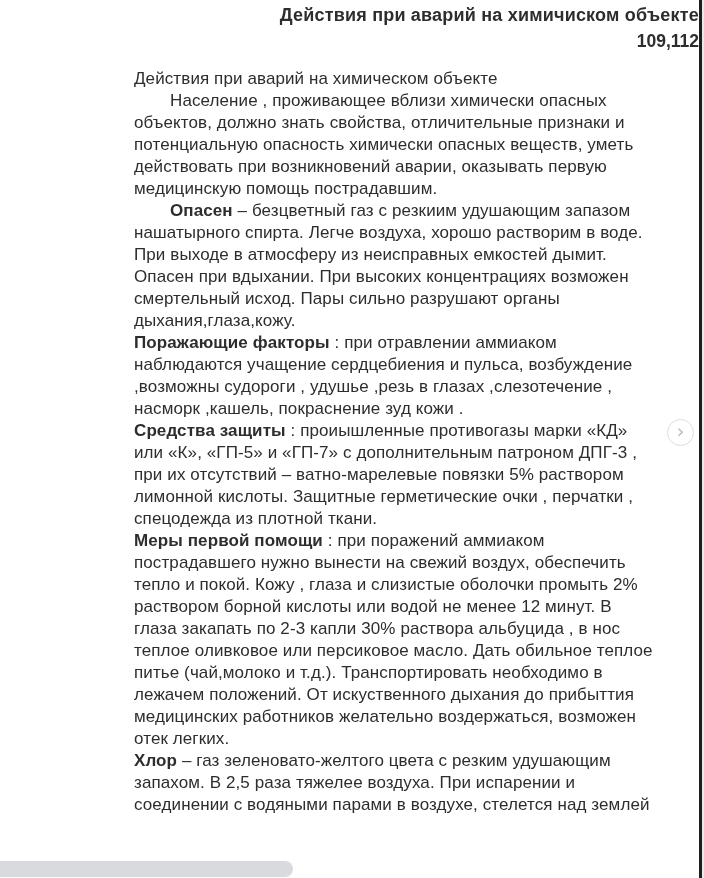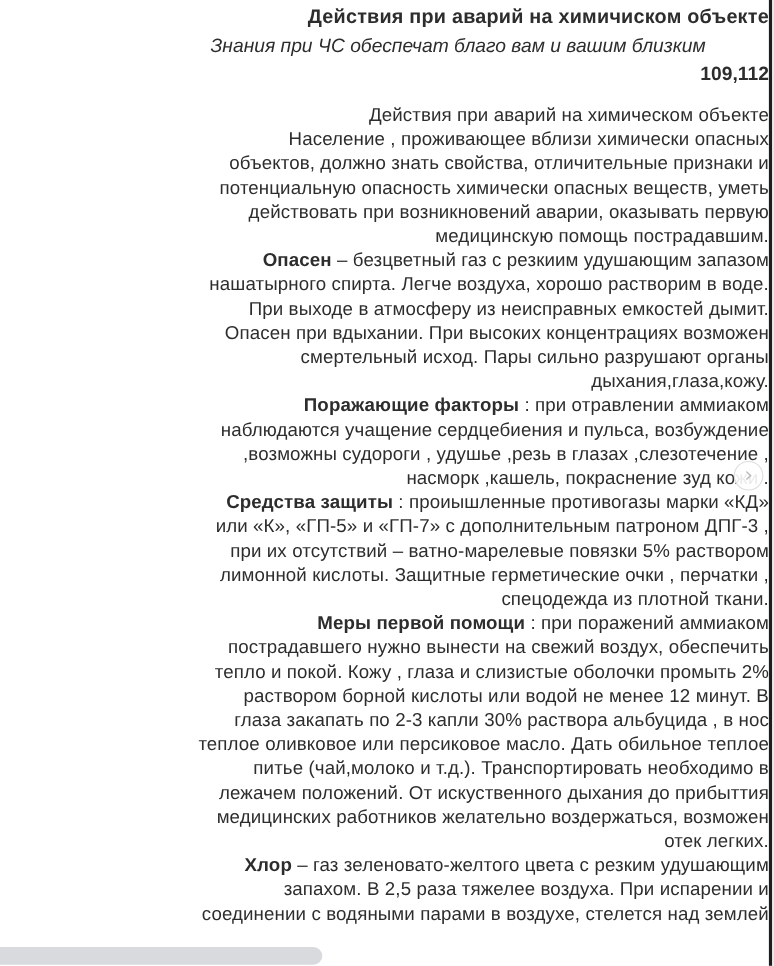--- a/index.html
+++ b/index.html
@@ -24,21 +24,20 @@
   .doc-title   { font-weight:700; text-align:right; font-size:18px; letter-spacing:0.2px; }
   .doc-subtitle{ font-style:italic; text-align:center; }
   .doc-alert   { text-align:left; }
   .doc-phone   { font-weight:700;text-align:right; }
 
   .doc-body {
     margin-top:14px;
     font-size:17px;
     line-height:22px;
     letter-spacing:0.1px;
-    text-align:right;
   }
   .doc-body p { margin:0; white-space:pre-line; }
   .para-lead { font-weight:700; }
   .indent { text-indent:36px; }
 
   
   .edge-dark  { position:absolute; left:699px; top:0; width:3px; height:878px; background:#1e1e1e; }
   .edge-light { position:absolute; left:702px; top:0; width:2px; height:878px; background:#e9e9e9; }
 
   
@@ -70,21 +69,20 @@
 </style>
 </head>
 <body>
 
 <div class="viewer">
 
   <div class="doc">
 
     <div class="doc-header">
       <div class="doc-title">Действия при аварий на химичиском объекте</div>
-      <div class="doc-subtitle">Знания при ЧС обеспечат благо вам и вашим близким</div>
       <div class="doc-phone">109,112</div>
     </div>
 
     <div class="doc-body">
 
       <p>Действия при аварий на химическом объекте</p>
 
       <p class="indent"><span>Население , проживающее вблизи химически опасных
 объектов, должно знать свойства, отличительные признаки и
 потенциальную опасность химически опасных веществ, уметь

